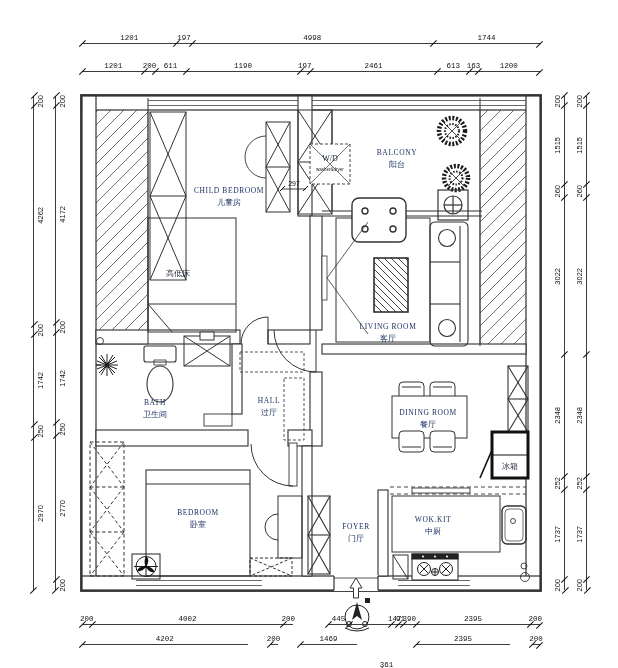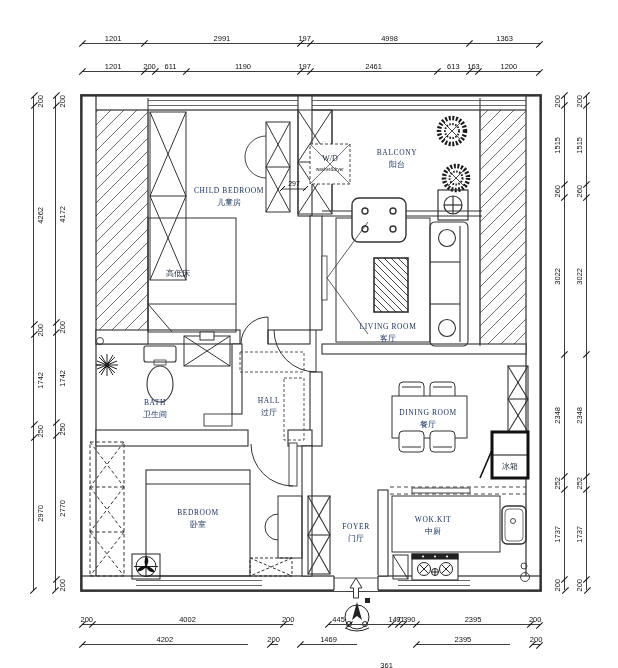--- a/index.html
+++ b/index.html
@@ -5,21 +5,21 @@
   html,body{margin:0;padding:0;background:#fff;}
   body{width:618px;height:668px;position:relative;font-family:"Liberation Sans",sans-serif;overflow:hidden;}
   .canvas{position:absolute;inset:0;}
   svg{position:absolute;left:0;top:0;}
 
   
   .dim-row,.dim-col{position:absolute;display:flex;}
   .dim-row{flex-direction:row;}
   .dim-col{flex-direction:column;}
   .dim-row .dim-seg{display:flex;align-items:flex-end;justify-content:center;
-    border-bottom:1px solid #3c3c3c;position:relative;min-width:0;}
+    border-bottom:1px solid #3c3c3c;position:relative;min-width:0;font-family:Liberation Mono, monospace;}
   .dim-row .dim-seg::before{content:"";position:absolute;left:-4px;bottom:-1px;
     width:9px;height:1.3px;background:#111;transform:rotate(-45deg);}
   .dim-row::after{content:"";position:absolute;right:-4px;bottom:-1px;
     width:9px;height:1.3px;background:#111;transform:rotate(-45deg);}
   .dim-row .dim-label{font-size:7.5px;line-height:9px;color:#111;white-space:nowrap;}
   .dim-col .dim-seg{display:flex;align-items:center;justify-content:center;position:relative;min-height:0;}
   .dim-col.line-left .dim-seg{border-left:1px solid #3c3c3c;}
   .dim-col.line-right .dim-seg{border-right:1px solid #3c3c3c;}
   .dim-col .dim-seg::before{content:"";position:absolute;top:-1px;width:9px;height:1.3px;
     background:#111;transform:rotate(-45deg);}
@@ -377,31 +377,28 @@
     <text x="356" y="541" text-anchor="middle" class="room-zh">门厅</text>
     <text x="433" y="522" text-anchor="middle" class="room-en">WOK.KIT</text>
     <text x="433" y="534" text-anchor="middle" class="room-zh">中厨</text>
   </g>
 </svg>
 
 <div class="dim-row" style="left:82px;top:31px;width:458px;height:13px;">
       <div class="dim-seg" style="flex: 1201 1201 0px;">
         <span class="dim-label">1201</span>
       </div>
-      <div class="dim-seg" style="flex: 2991 2991 0px;">
-        <span class="dim-label">2991</span>
-      </div>
       <div class="dim-seg" style="flex: 197 197 0px;">
         <span class="dim-label">197</span>
       </div>
       <div class="dim-seg" style="flex: 3074 3074 0px;">
         <span class="dim-label">4998</span>
       </div>
       <div class="dim-seg" style="flex: 1363 1363 0px;">
-        <span class="dim-label">1363</span>
+        <span class="dim-label">1744</span>
       </div>
     </div>
 <div class="dim-row" style="left:82px;top:59px;width:458px;height:13px;">
       <div class="dim-seg" style="flex: 1201 1201 0px;">
         <span class="dim-label">1201</span>
       </div>
       <div class="dim-seg" style="flex: 200 200 0px;">
         <span class="dim-label">200</span>
       </div>
       <div class="dim-seg" style="flex: 611 611 0px;">

